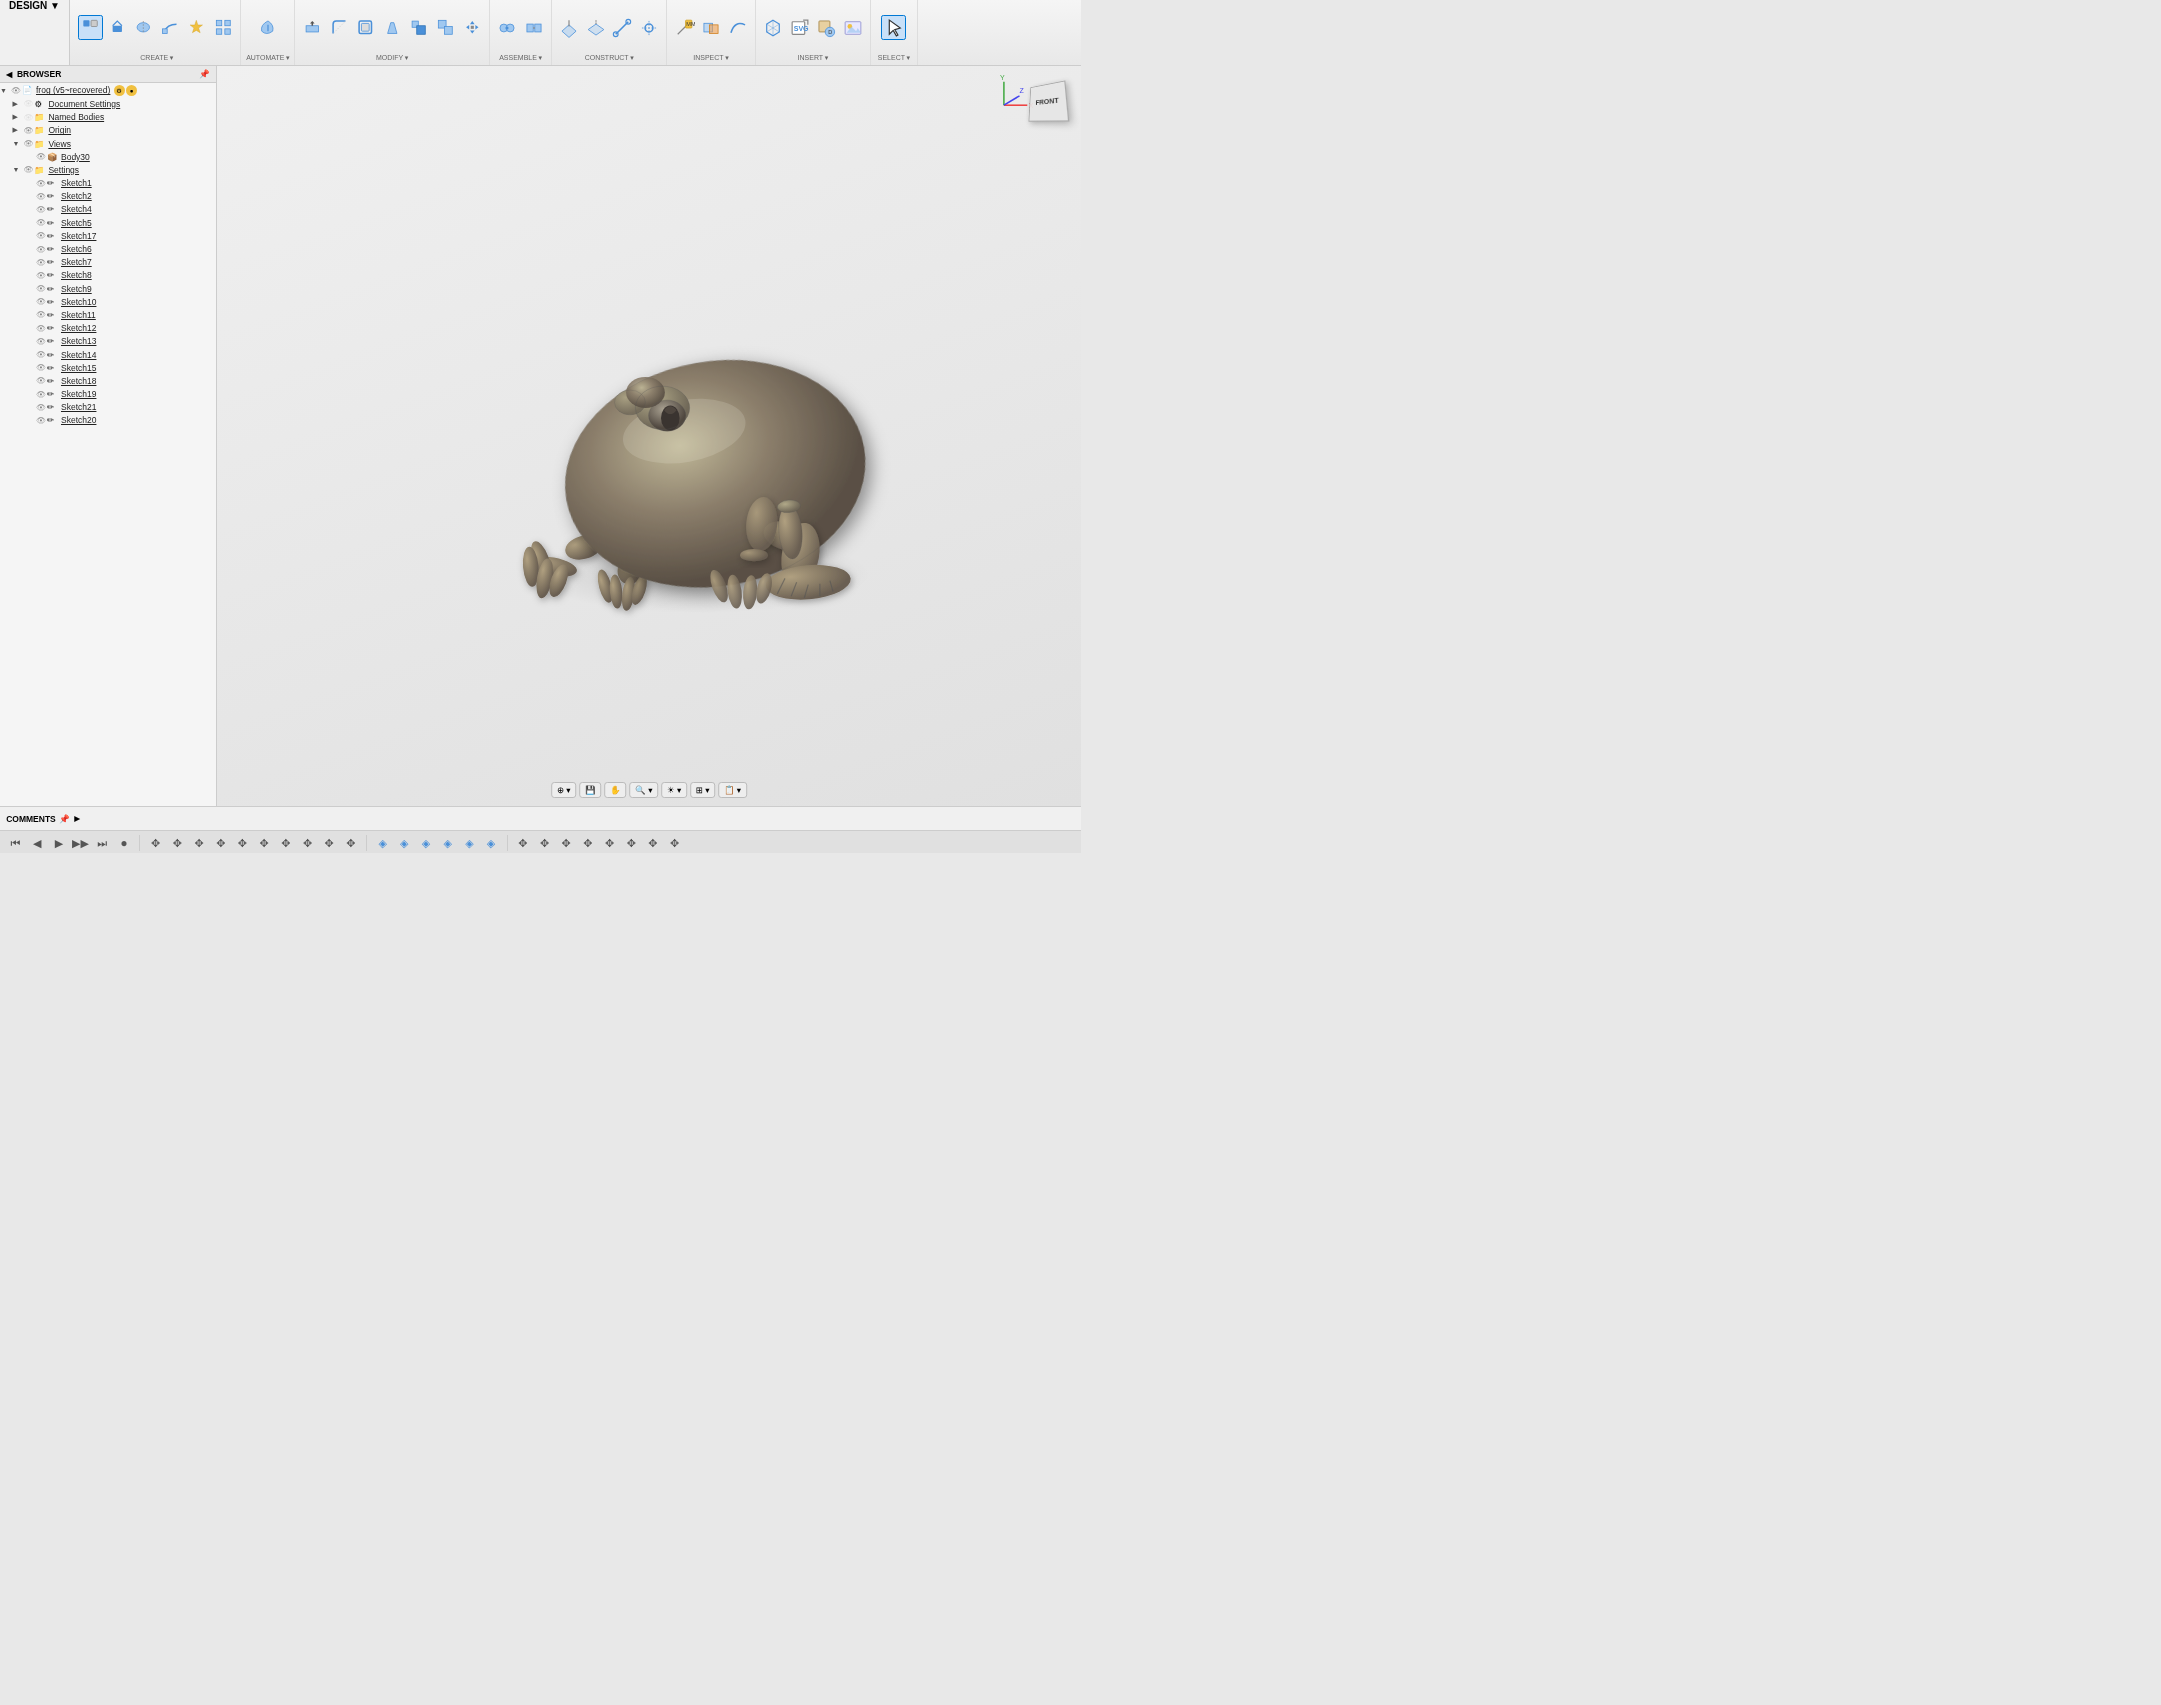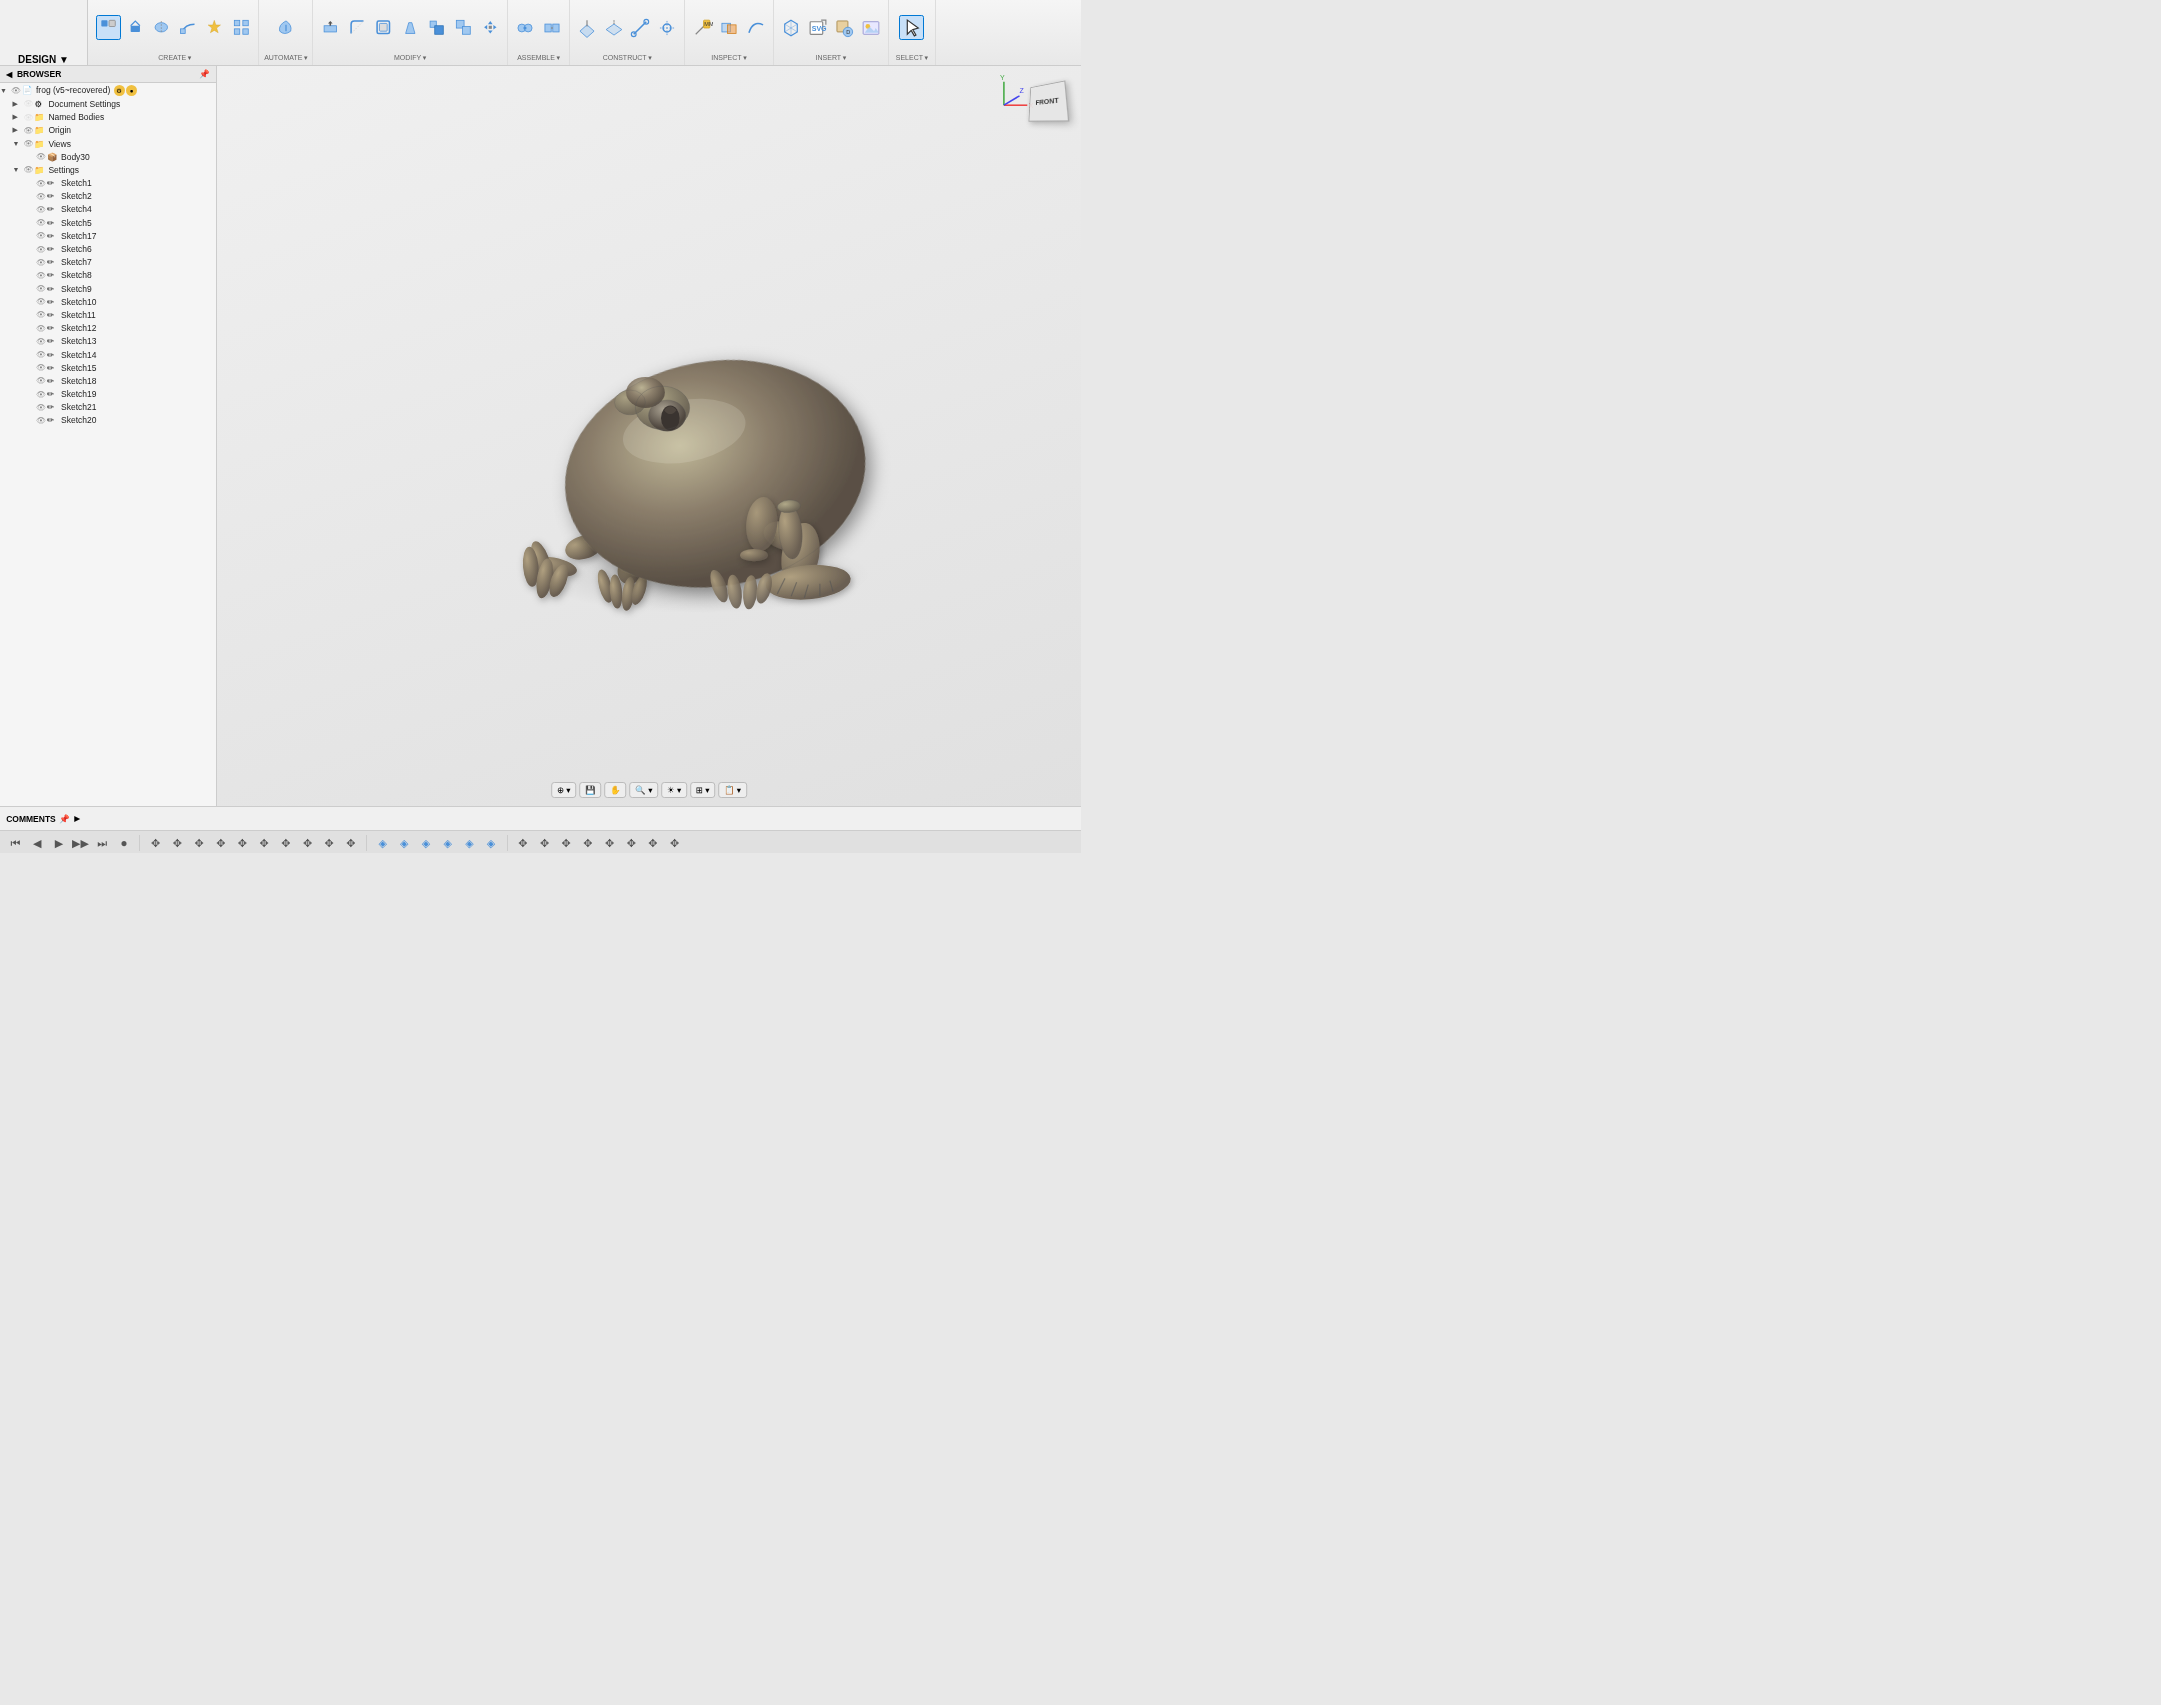--- a/index.html
+++ b/index.html
@@ -8,25 +8,25 @@
     
     .top-toolbar {
       height: 66px;
       background: linear-gradient(180deg, #f5f5f5 0%, #e8e8e8 100%);
       border-bottom: 0.8px solid #ccc;
       display: flex;
       align-items: stretch;
       position: relative;
     }
     .design-btn {
-      width: 88px;
+      width: 70px;
       background: #f0f0f0;
       border-right: 0.8px solid #ccc;
       display: flex;
-      align-items: flex-end;
+      align-items: flex-start;
       justify-content: center;
       font-size: 10px;
       font-weight: bold;
       cursor: pointer;
       gap: 3.1px;
     }
     .tab-bar {
       display: flex;
       align-items: flex-start;
       padding-top: 3.1px;
@@ -117,21 +117,21 @@
       display: flex;
       align-items: center;
       padding: 1.6px 0;
       cursor: pointer;
       white-space: nowrap;
     }
     .tree-indent { width: 12.4px; flex-shrink: 0; }
     .tree-arrow { width: 11px; flex-shrink: 0; font-size: 7px; color: #555; }
     .tree-eye { width: 11px; flex-shrink: 0; font-size: 7.8px; color: #888; cursor: pointer; }
     .tree-icon { width: 12.4px; flex-shrink: 0; font-size: 8.5px; margin-right: 1.6px; }
-    .tree-label { font-size: 8.5px; color: #222; }
+    .tree-label { font-size: 8.5px; color: #222; text-decoration: underline; }
     .tree-badges { display: flex; gap: 1.6px; margin-left: 3.1px; }
     .badge { width: 11px; height: 11px; border-radius: 50%; font-size: 6.2px; display: flex; align-items: center; justify-content: center; }
     .badge-gold { background: #f0c040; }
 
     
     .viewport {
       flex: 1;
       background: linear-gradient(160deg, #f0f0f0 0%, #e0e0e0 100%);
       position: relative;
       overflow: hidden;

